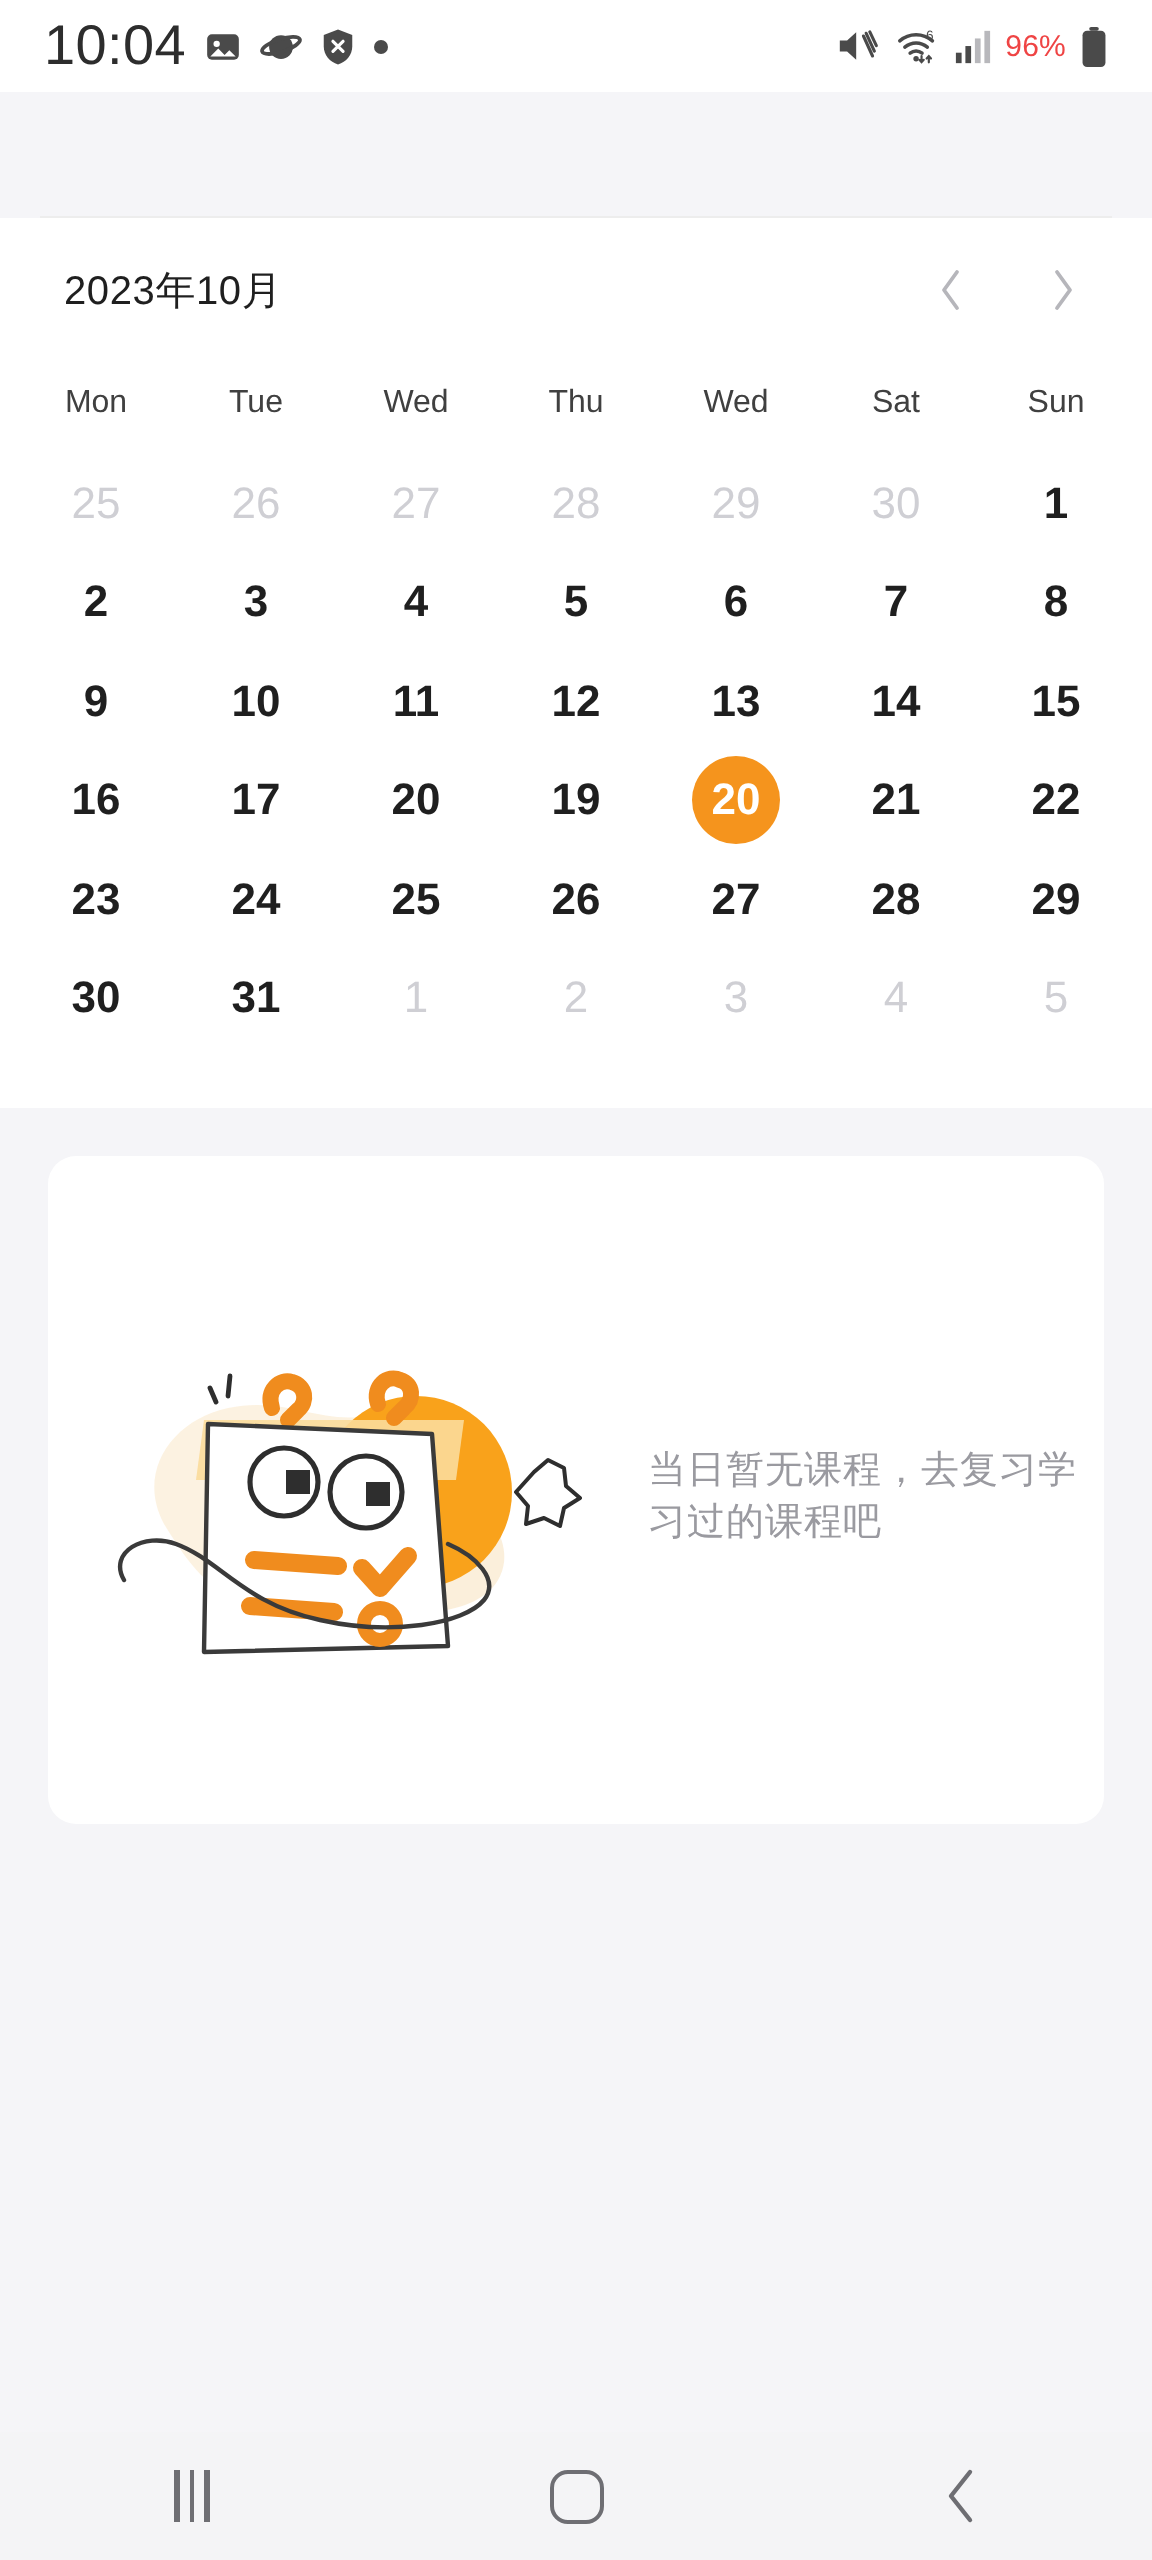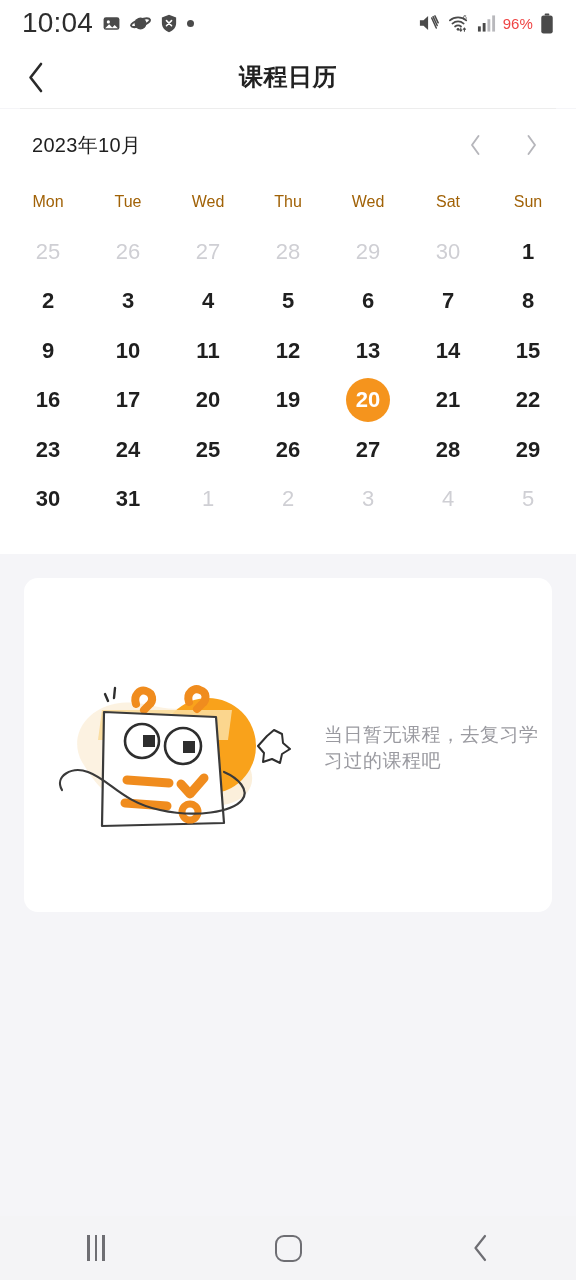--- a/index.html
+++ b/index.html
@@ -58,21 +58,21 @@
   .cal-nav-btn{
     width:34px; height:34px; display:flex; align-items:center; justify-content:center;
     cursor:pointer;
   }
 
   .wk-row{
     display:grid; grid-template-columns:repeat(7,1fr);
     padding:0 8px; height:42px; align-items:center;
   }
   .wk-cell{
-    text-align:center; font-size:16px; color:#a16207; font-weight:400;
+    text-align:center; font-size:16px; color:#404040; font-weight:400;
   }
 
   .days-grid{
     display:grid; grid-template-columns:repeat(7,1fr);
     grid-auto-rows:49.5px; padding:0 8px; margin-top:4px;
   }
   .day-cell{
     display:flex; align-items:center; justify-content:center;
     font-size:22px; color:#1F1F1F; font-weight:700; cursor:pointer;
   }
@@ -156,28 +156,20 @@
         <rect x="16" y="1.5" width="3" height="17" fill="#B8B8BC"></rect>
       </svg>
       <span class="sb-batt-txt">96%</span>
       <svg class="sb-ico" width="14" height="21" viewBox="0 0 14 22">
         <rect x="4.5" y="0.5" width="5" height="2" rx="1" fill="#4A4A4A"></rect>
         <rect x="1" y="2.5" width="12" height="19" rx="2.4" fill="#4A4A4A"></rect>
       </svg>
     </div>
   </div>
 
-  <div class="appbar">
-    <div class="back-btn">
-      <svg width="19" height="33" viewBox="0 0 19 33">
-        <path d="M15 3L4.5 16.5 15 30" fill="none" stroke="#2A2A2A" stroke-width="2.6" stroke-linecap="round" stroke-linejoin="round"></path>
-      </svg>
-    </div>
-    <div class="appbar-title">课程日历</div>
-  </div>
   <div class="appbar-sep"></div>
 
   <div class="cal-panel">
 
     <div class="cal-head">
       <div class="cal-month">2023年10月</div>
       <div class="cal-nav">
         <div class="cal-nav-btn">
           <svg width="13" height="22" viewBox="0 0 13 22">
             <path d="M9.5 2L3 11l6.5 9" fill="none" stroke="#B6B6BB" stroke-width="1.9" stroke-linecap="round" stroke-linejoin="round"></path>

